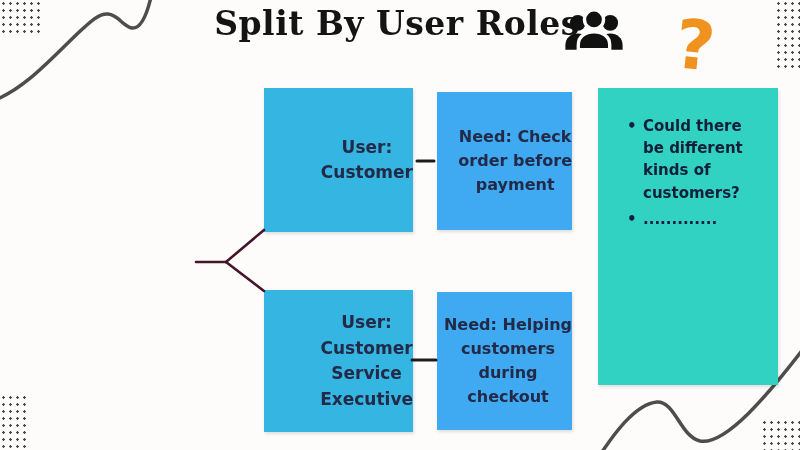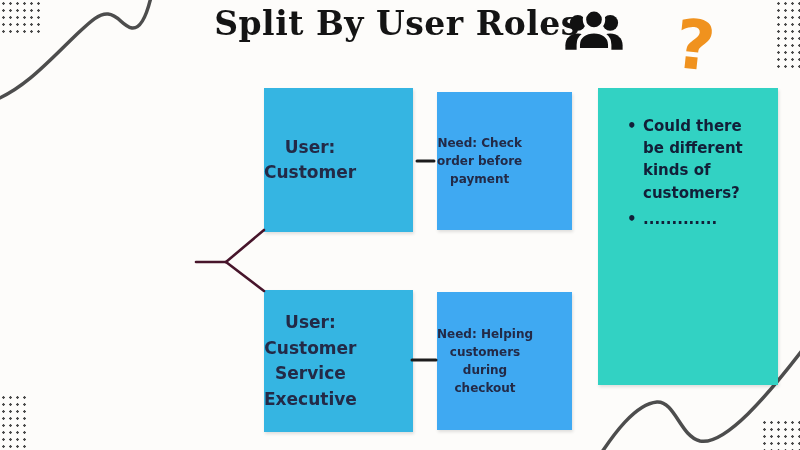--- a/index.html
+++ b/index.html
@@ -54,35 +54,35 @@
   }
   .root-box .label{
     font-family:"DejaVu Serif","Liberation Serif",serif;
     font-weight:700;font-size:15.5px;line-height:1.45;
     color:#14382c;text-align:center;white-space:pre-line;letter-spacing:.3px;
   }
 
   
   .flow-box{
     position:absolute;
-    display:flex;align-items:center;justify-content:flex-start;
+    display:flex;align-items:center;justify-content:flex-end;
     box-shadow:1px 2px 3px rgba(0,0,0,.12);
   }
   .flow-box .label{
     font-weight:700;color:#232a47;text-align:center;
     white-space:pre-line;line-height:1.5;
   }
   .user-box{background:#35b5e2;}
   .need-box{background:#3fa9f2;}
   .user1{left:264px;top:88px;width:149px;height:144px;}
   .need1{left:437px;top:92px;width:135px;height:138px;}
   .user2{left:264px;top:290px;width:149px;height:142px;}
   .need2{left:437px;top:292px;width:135px;height:138px;}
   .user-box .label{font-size:17px;}
-  .need-box .label{font-size:12px;}
+  .need-box .label{font-size:16px;}
 
   
   .questions{
     position:absolute;left:598px;top:88px;width:180px;height:297px;
     background:#32d2c3;box-sizing:border-box;
     padding:11px 8px 8px 12px;
     box-shadow:1px 2px 3px rgba(0,0,0,.12);
   }
   .questions ul{margin:16px;padding:0;list-style:none;}
   .questions li{

